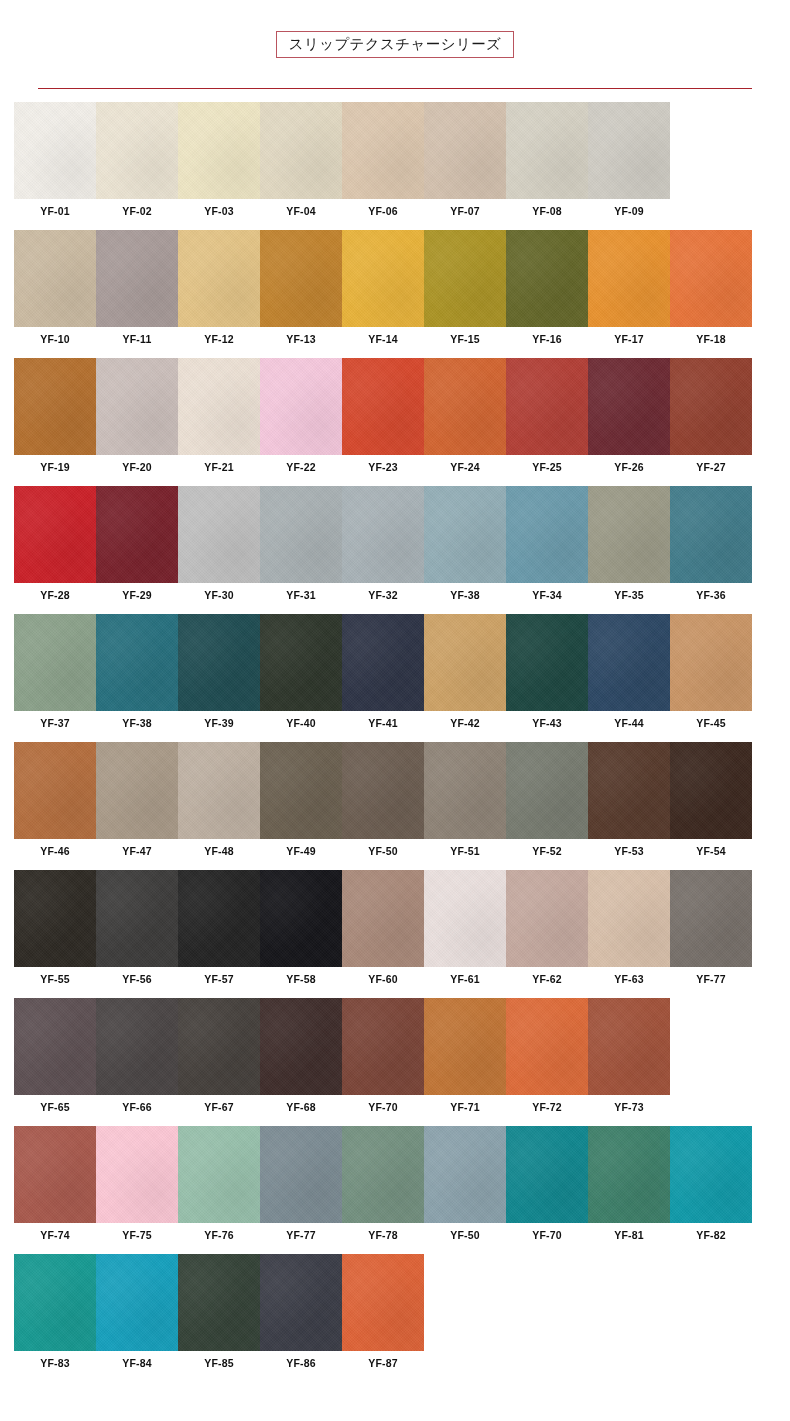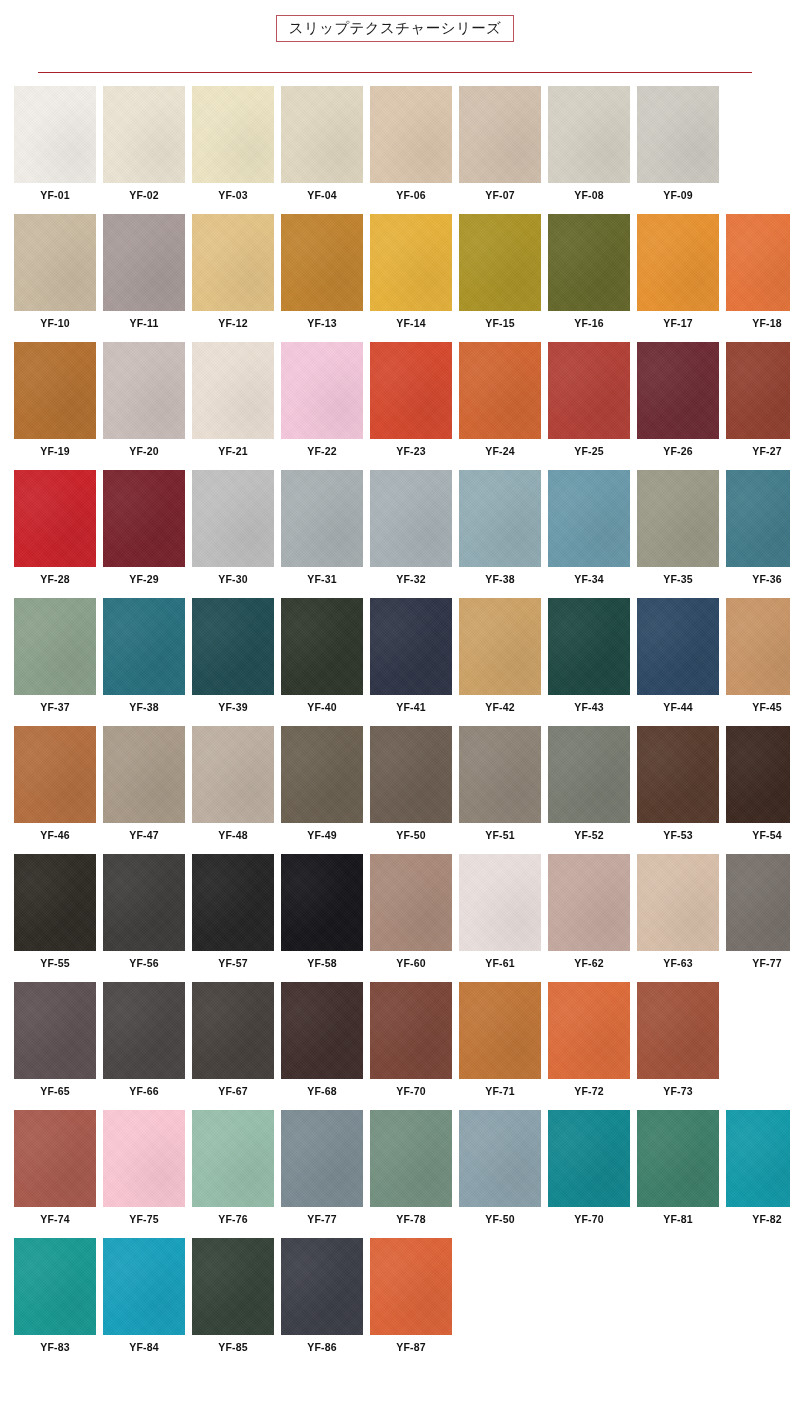--- a/index.html
+++ b/index.html
@@ -24,20 +24,21 @@
 
   
   .header {
     height: 86px;
     position: relative;
     display: flex;
     align-items: flex-start;
     justify-content: center;
     padding-top: 15px;
     box-sizing: border-box;
+    margin-top: 16px;
   }
   .title-box {
     border: 1px solid #b9545e;
     padding: 4px 12px 5px 12px;
     display: inline-block;
     line-height: 1;
   }
   .title-text {
     font-size: 14.5px;
     color: #1a1a1a;
@@ -54,21 +55,20 @@
     background: #a8222b;
   }
 
   
   .grid {
     padding: 0 14px;
     box-sizing: border-box;
   }
   .swatch-row {
     display: flex;
-    gap: 7px;
     margin-bottom: 10px;
     text-align: right;
   }
   .swatch-cell {
     width: 82px;
     display: flex;
     flex-direction: column;
     align-items: center;
   }
   .chip {

